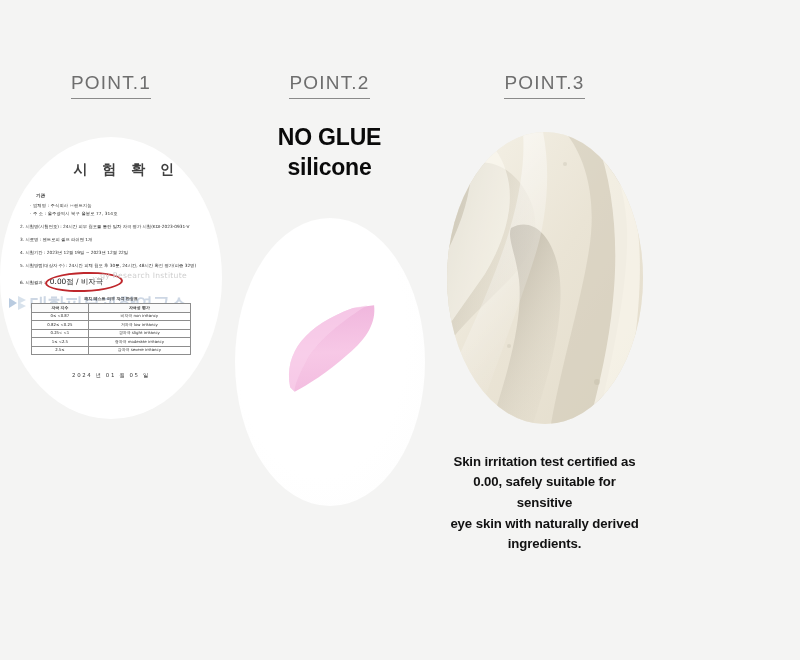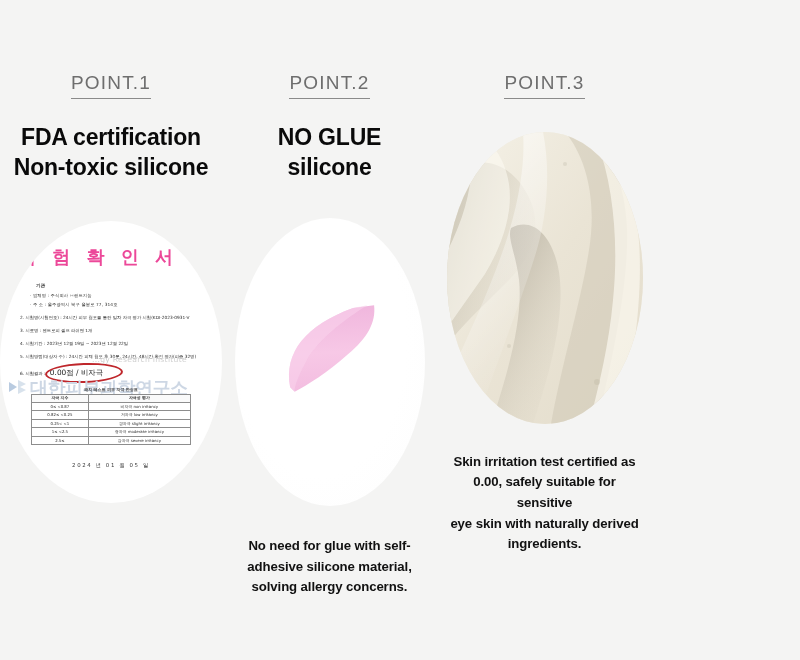--- a/index.html
+++ b/index.html
@@ -84,25 +84,25 @@
   }
 
   .cert {
     position: absolute;
     inset: 0;
     padding: 24px 14px 10px 14px;
     font-family: "DejaVu Sans", sans-serif;
   }
 
   .cert-title {
-    text-align: left;
-    font-size: 18px;
+    text-align: right;
+    font-size: 14px;
     font-weight: bold;
     letter-spacing: 5px;
-    color: #ec4899;
+    color: #404040;
     margin-bottom: 14px;
     margin-left: 4px;
   }
 
   .cert-sub {
     font-size: 4.6px;
     font-weight: bold;
     color: #2d2d2d;
     margin-left: 22px;
     margin-bottom: 5px;
@@ -266,22 +266,20 @@
   }
 </style>
 </head>
 <body>
 
 <div class="page">
   <div class="columns">
 
     <div class="col">
       <div class="point-label">POINT.1</div>
-      <div class="headline">FDA certification
-Non-toxic silicone</div>
 
       <div class="media-wrap">
         <div class="oval oval-cert">
           <div class="cert">
 
             <div class="cert-title">시 험 확 인 서</div>
 
             <div class="cert-sub">기관</div>
             <div class="cert-line">· 업체명  :  주식회사  ㅂ랜드지눔</div>
             <div class="cert-line">· 주 소  :  울주광역시  북구  율봉로  77, 314호</div>
@@ -360,23 +358,20 @@
                   <stop offset="100%" stop-color="#efb4dc"></stop>
                 </linearGradient>
               </defs>
               <path d="M4,50 C14,16 46,2 96,8 L116,15 C110,31 96,41 70,47 C44,54 20,56 6,56 Z" fill="url(#pinkgrad)"></path>
               <path d="M4,50 C14,16 46,2 96,8 L110,12 C96,13 52,18 30,34 C16,44 8,51 6,56 Z" fill="#f9d3ec" opacity="0.55"></path>
             </svg>
           </div>
         </div>
       </div>
 
-      <div class="caption">No need for glue with self-
-adhesive silicone material,
-solving allergy concerns.</div>
     </div>
 
     <div class="col">
       <div class="point-label">POINT.3</div>
 
       <div class="media-wrap">
         <div class="oval oval-cream">
           <div class="cream-layer">
             <svg viewBox="0 0 196 292" preserveAspectRatio="none">
               <defs>

